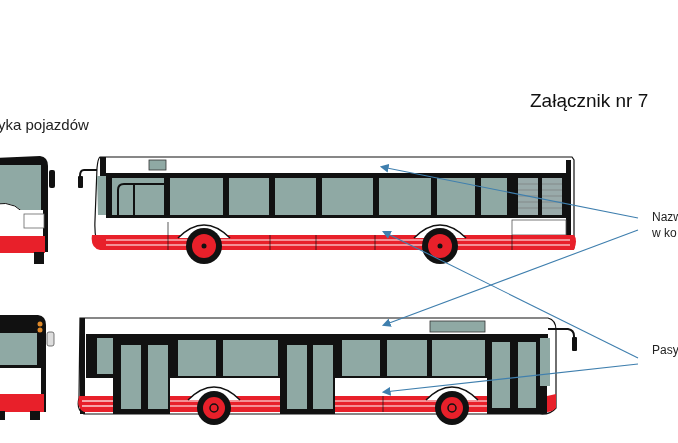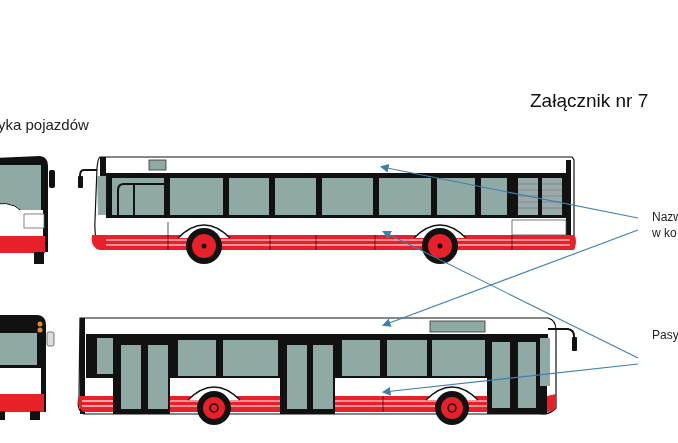--- a/index.html
+++ b/index.html
@@ -1,21 +1,21 @@
 <!DOCTYPE html>
 <html><head>
   <meta charset="utf-8">
   <style>
     html, body { margin: 0; padding: 0; background: #ffffff; }
     body { width: 678px; height: 443px; position: relative; overflow: hidden; font-family: "Liberation Sans", sans-serif; }
     .attach { position: absolute; left: 530px; top: 90px; font-weight: normal; font-size: 19px; color: #111; white-space: nowrap; }
     .subtitle { position: absolute; left: -2px; top: 116px; font-size: 15px; color: #222; white-space: nowrap; }
     .label { position: absolute; font-size: 12px; color: #222; white-space: nowrap; line-height: 16px; }
     .lbl-name { left: 652px; top: 209px; }
-    .lbl-stripes { left: 652px; top: 327px; }
+    .lbl-stripes { left: 652px; top: 342px; }
     svg.scene { position: absolute; left: 0; top: 0; }
   </style>
 </head>
 <body>
 
 <div class="attach">Załącznik nr 7</div>
 <div class="subtitle">yka pojazdów</div>
 
 <svg class="scene" width="678" height="443" viewBox="0 0 678 443">
   <defs>

